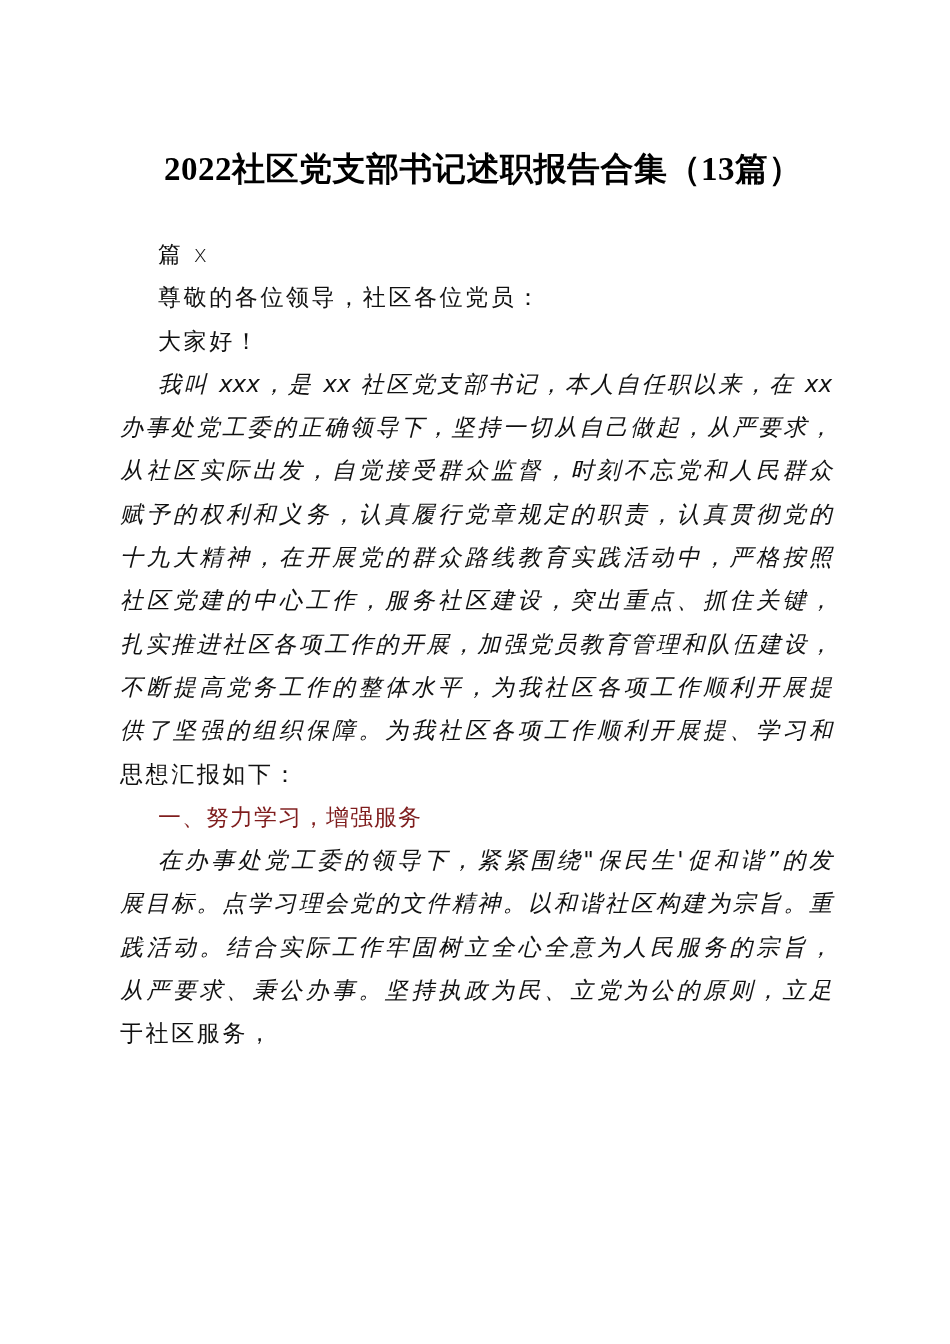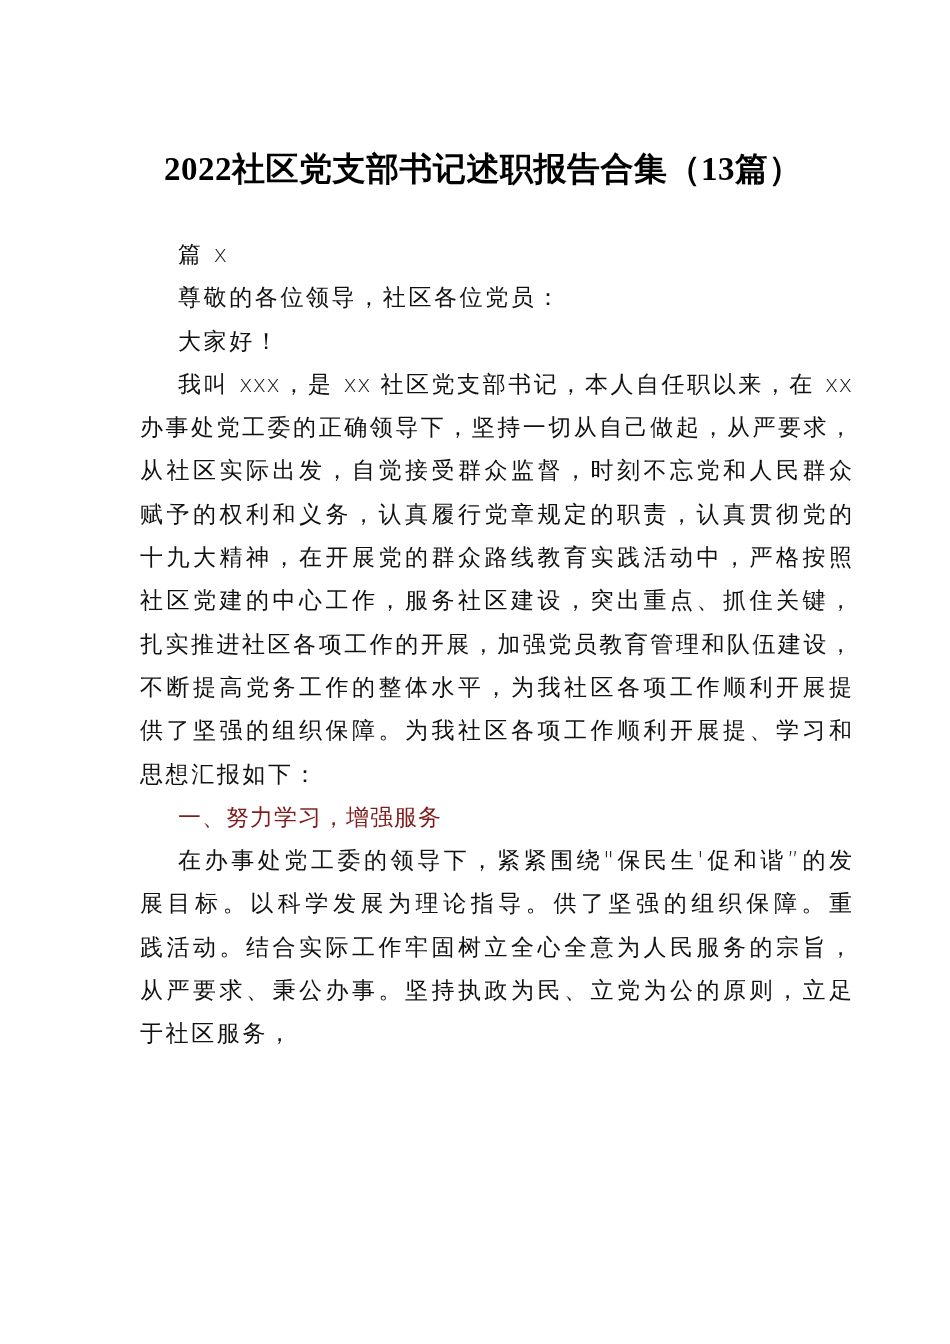--- a/index.html
+++ b/index.html
@@ -32,36 +32,36 @@
       font-size: 33px;
       line-height: 48px;
       letter-spacing: 0.5px;
       margin: 8px;
     }
     .body {
       position: absolute;
       left: 120px;
       top: 233px;
       width: 712px;
-      margin-left: 20px;
     }
     .line {
       height: 43.3px;
       line-height: 43.3px;
       font-size: 23px;
       white-space: nowrap;
       letter-spacing: 2.6px;
       font-family: "DejaVu Sans", "Liberation Sans", sans-serif;
       font-weight: 300;
       color: #111;
     }
     .line.justify {
       text-align: justify;
       text-align-last: justify;
       letter-spacing: 0;
+      font-style: italic;
     }
     .indent { padding-left: 38px; }
     .heading {
       font-weight: normal;
       color: #7f1d1d;
       letter-spacing: 1px;
     }
   </style>
 </head>
 <body>
@@ -86,20 +86,20 @@
       <div class="line justify">扎实推进社区各项工作的开展，加强党员教育管理和队伍建设，</div>
       <div class="line justify">不断提高党务工作的整体水平，为我社区各项工作顺利开展提</div>
       <div class="line justify">供了坚强的组织保障。为我社区各项工作顺利开展提、学习和</div>
       <div class="line">思想汇报如下：</div>
     </div>
 
     <div class="line indent heading">一、努力学习，增强服务</div>
 
     <div>
       <div class="line indent justify">在办事处党工委的领导下，紧紧围绕"保民生'促和谐”的发</div>
-      <div class="line justify">展目标。以科学发展为理论指导。供了坚强的组织保障。重</div>
+      <div class="line justify">展目标。点学习理会党的文件精神。以和谐社区构建为宗旨。重</div>
       <div class="line justify">践活动。结合实际工作牢固树立全心全意为人民服务的宗旨，</div>
       <div class="line justify">从严要求、秉公办事。坚持执政为民、立党为公的原则，立足</div>
       <div class="line">于社区服务，</div>
     </div>
 
   </div>
 </div>
 
 </body></html>

